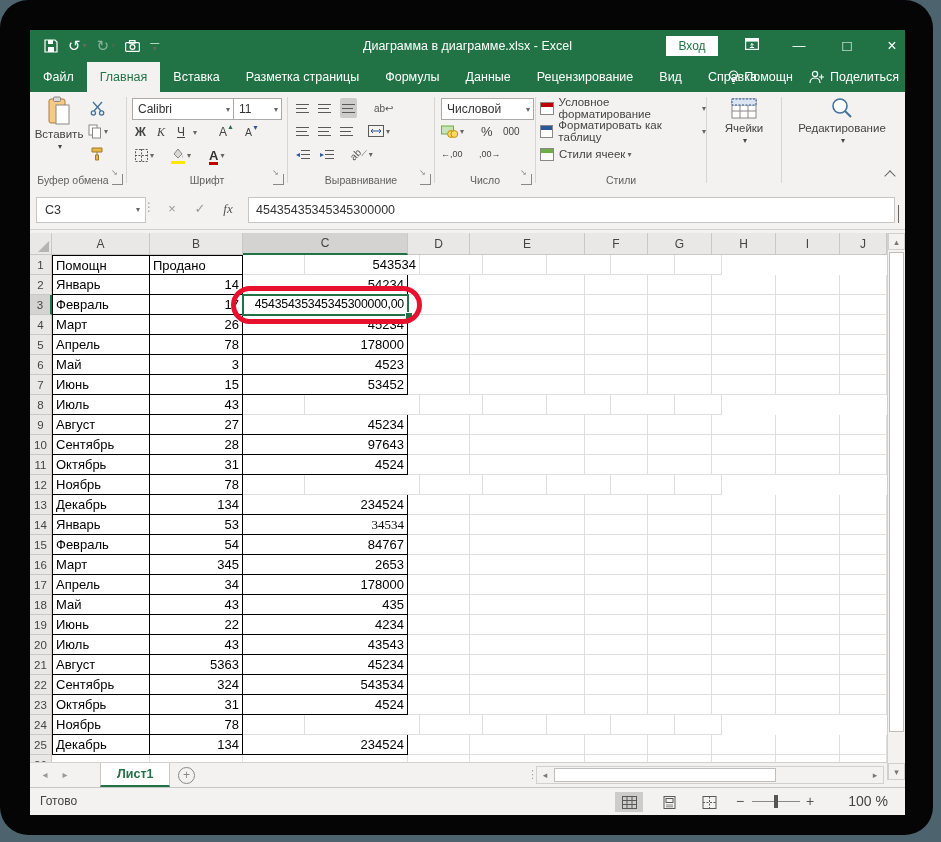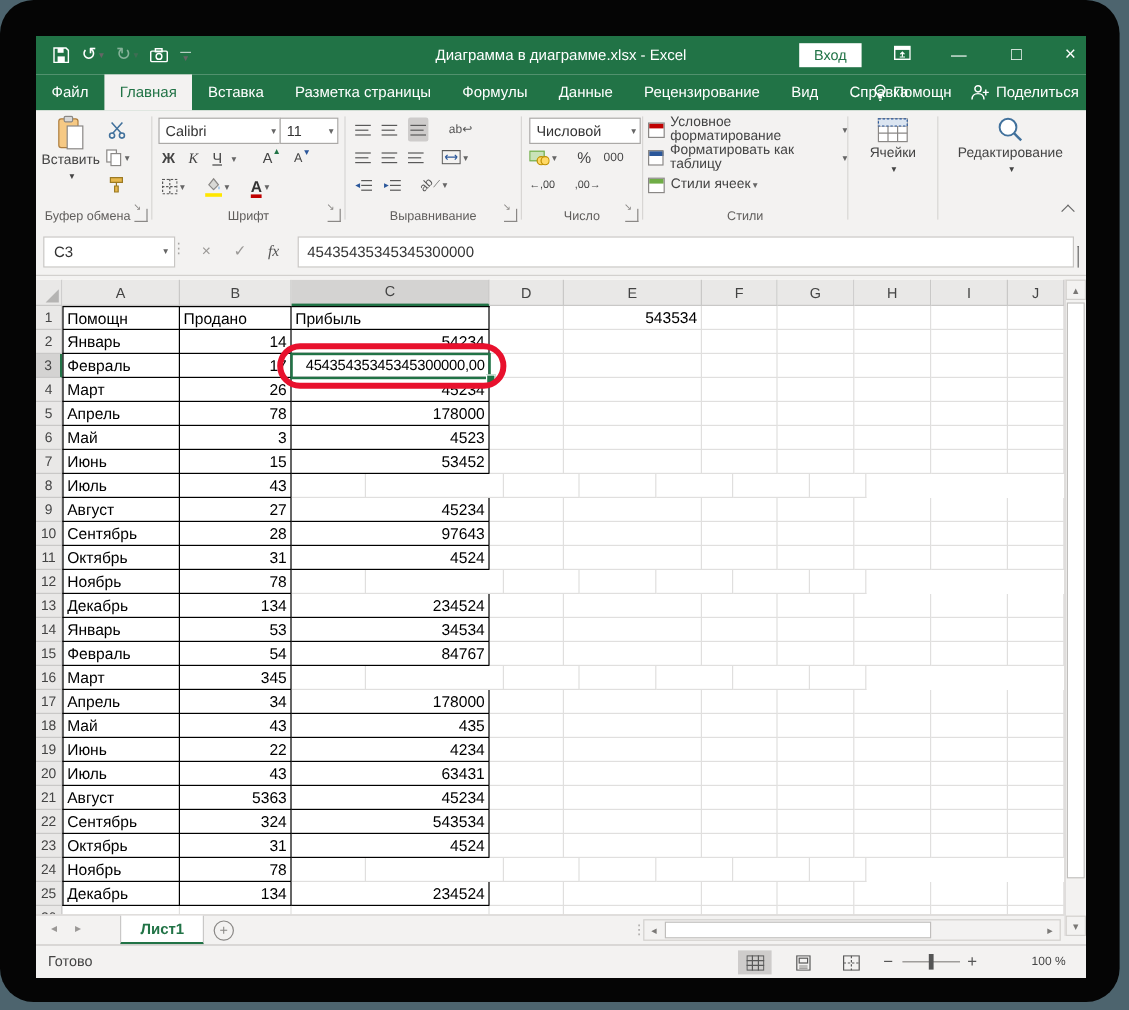--- a/index.html
+++ b/index.html
@@ -105,21 +105,21 @@
 
   
   #statusbar{position:absolute;left:0;top:757px;width:875px;height:28px;background:#f3f2f1;border-top:1px solid #c8c6c4;box-sizing:border-box;}
   #ready{position:absolute;left:10px;top:0;line-height:27px;font-size:12px;color:#444;}
   .vbtn{position:absolute;top:4px;width:28px;height:20px;display:flex;align-items:center;justify-content:center;}
   .vbtn.on{background:#cecccb;}
   #zminus{position:absolute;left:706px;top:0;line-height:27px;font-size:14px;color:#555;}
   #ztrack{position:absolute;left:722px;top:13px;width:48px;height:1px;background:#8a8886;}
   #zthumb{position:absolute;left:744px;top:7px;width:4px;height:13px;background:#555;}
   #zplus{position:absolute;left:776px;top:0;line-height:27px;font-size:14px;color:#555;}
-  #zoomtext{position:absolute;left:800px;top:0;width:58px;text-align:right;line-height:27px;font-size:10px;color:#444;}
+  #zoomtext{position:absolute;left:800px;top:0;width:58px;text-align:right;line-height:27px;font-size:14px;color:#444;}
 </style>
 </head>
 <body>
 
 <div id="stage">
   <div id="frame"></div>
   <div id="win">
 
     <div id="titlebar">
       <div class="qat">
@@ -421,21 +421,20 @@
           <div class="hcell" style="width: 63px;">F</div>
           <div class="hcell" style="width: 64px;">G</div>
           <div class="hcell" style="width: 64px;">H</div>
           <div class="hcell" style="width: 64px;">I</div>
           <div class="hcell" style="width: 47px;">J</div>
         </div>
         <div class="drow">
           <div class="rnum">1</div>
           <div class="cell tb tb-left tb-top" style="width: 98px;">Помощн</div>
           <div class="cell tb tb-top" style="width: 93px;">Продано</div>
-          <div class="cell tb tb-top" style="width: 165px;">Прибыль</div>
           <div class="cell" style="width: 62px;"></div>
           <div class="cell num" style="width: 115px;">543534</div>
           <div class="cell" style="width: 63px;"></div>
           <div class="cell" style="width: 64px;"></div>
           <div class="cell" style="width: 64px;"></div>
           <div class="cell" style="width: 64px;"></div>
           <div class="cell" style="width: 47px;"></div>
         </div>
         <div class="drow">
           <div class="rnum">2</div>
@@ -588,21 +587,21 @@
           <div class="cell" style="width: 63px;"></div>
           <div class="cell" style="width: 64px;"></div>
           <div class="cell" style="width: 64px;"></div>
           <div class="cell" style="width: 64px;"></div>
           <div class="cell" style="width: 47px;"></div>
         </div>
         <div class="drow">
           <div class="rnum">14</div>
           <div class="cell tb tb-left" style="width: 98px;">Январь</div>
           <div class="cell tb num" style="width: 93px;">53</div>
-          <div class="cell tb num" style="width: 165px;">34534</div>
+          <div class="cell tb num" style="width: 165px; font-family: Liberation Serif, serif;">34534</div>
           <div class="cell" style="width: 62px;"></div>
           <div class="cell" style="width: 115px;"></div>
           <div class="cell" style="width: 63px;"></div>
           <div class="cell" style="width: 64px;"></div>
           <div class="cell" style="width: 64px;"></div>
           <div class="cell" style="width: 64px;"></div>
           <div class="cell" style="width: 47px;"></div>
         </div>
         <div class="drow">
           <div class="rnum">15</div>
@@ -614,20 +613,21 @@
           <div class="cell" style="width: 63px;"></div>
           <div class="cell" style="width: 64px;"></div>
           <div class="cell" style="width: 64px;"></div>
           <div class="cell" style="width: 64px;"></div>
           <div class="cell" style="width: 47px;"></div>
         </div>
         <div class="drow">
           <div class="rnum">16</div>
           <div class="cell tb tb-left" style="width: 98px;">Март</div>
           <div class="cell tb num" style="width: 93px;">345</div>
+          <div class="cell tb num" style="width: 165px;">2653</div>
           <div class="cell" style="width: 62px;"></div>
           <div class="cell" style="width: 115px;"></div>
           <div class="cell" style="width: 63px;"></div>
           <div class="cell" style="width: 64px;"></div>
           <div class="cell" style="width: 64px;"></div>
           <div class="cell" style="width: 64px;"></div>
           <div class="cell" style="width: 47px;"></div>
         </div>
         <div class="drow">
           <div class="rnum">17</div>
@@ -665,21 +665,21 @@
           <div class="cell" style="width: 63px;"></div>
           <div class="cell" style="width: 64px;"></div>
           <div class="cell" style="width: 64px;"></div>
           <div class="cell" style="width: 64px;"></div>
           <div class="cell" style="width: 47px;"></div>
         </div>
         <div class="drow">
           <div class="rnum">20</div>
           <div class="cell tb tb-left" style="width: 98px;">Июль</div>
           <div class="cell tb num" style="width: 93px;">43</div>
-          <div class="cell tb num" style="width: 165px;">63431</div>
+          <div class="cell tb num" style="width: 165px;">43543</div>
           <div class="cell" style="width: 62px;"></div>
           <div class="cell" style="width: 115px;"></div>
           <div class="cell" style="width: 63px;"></div>
           <div class="cell" style="width: 64px;"></div>
           <div class="cell" style="width: 64px;"></div>
           <div class="cell" style="width: 64px;"></div>
           <div class="cell" style="width: 47px;"></div>
         </div>
         <div class="drow">
           <div class="rnum">21</div>

